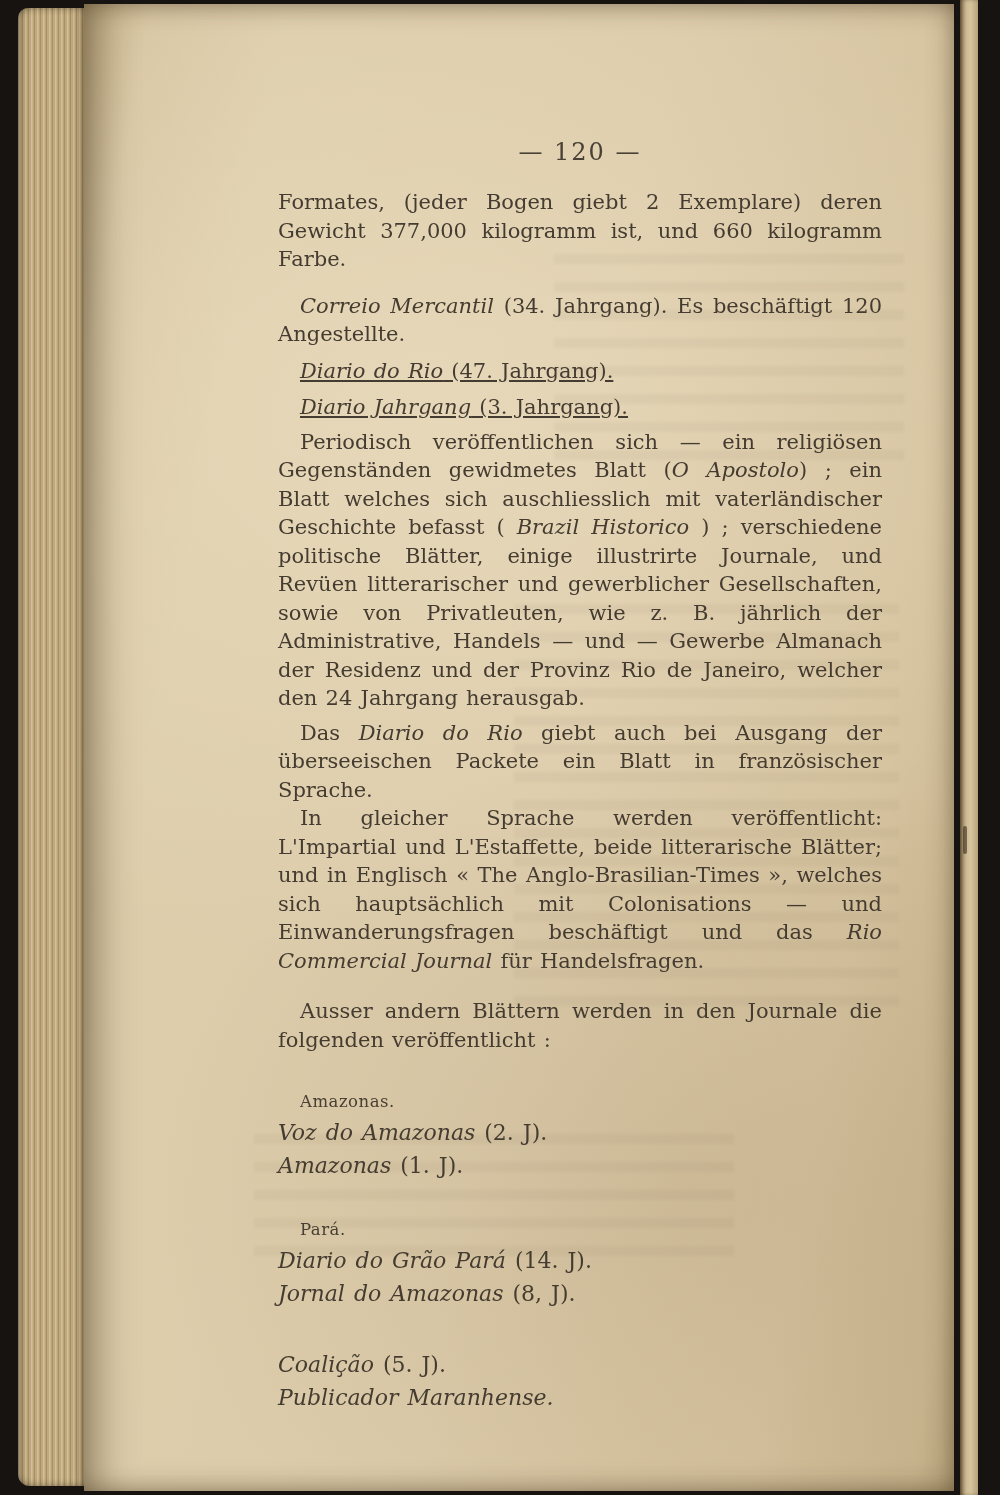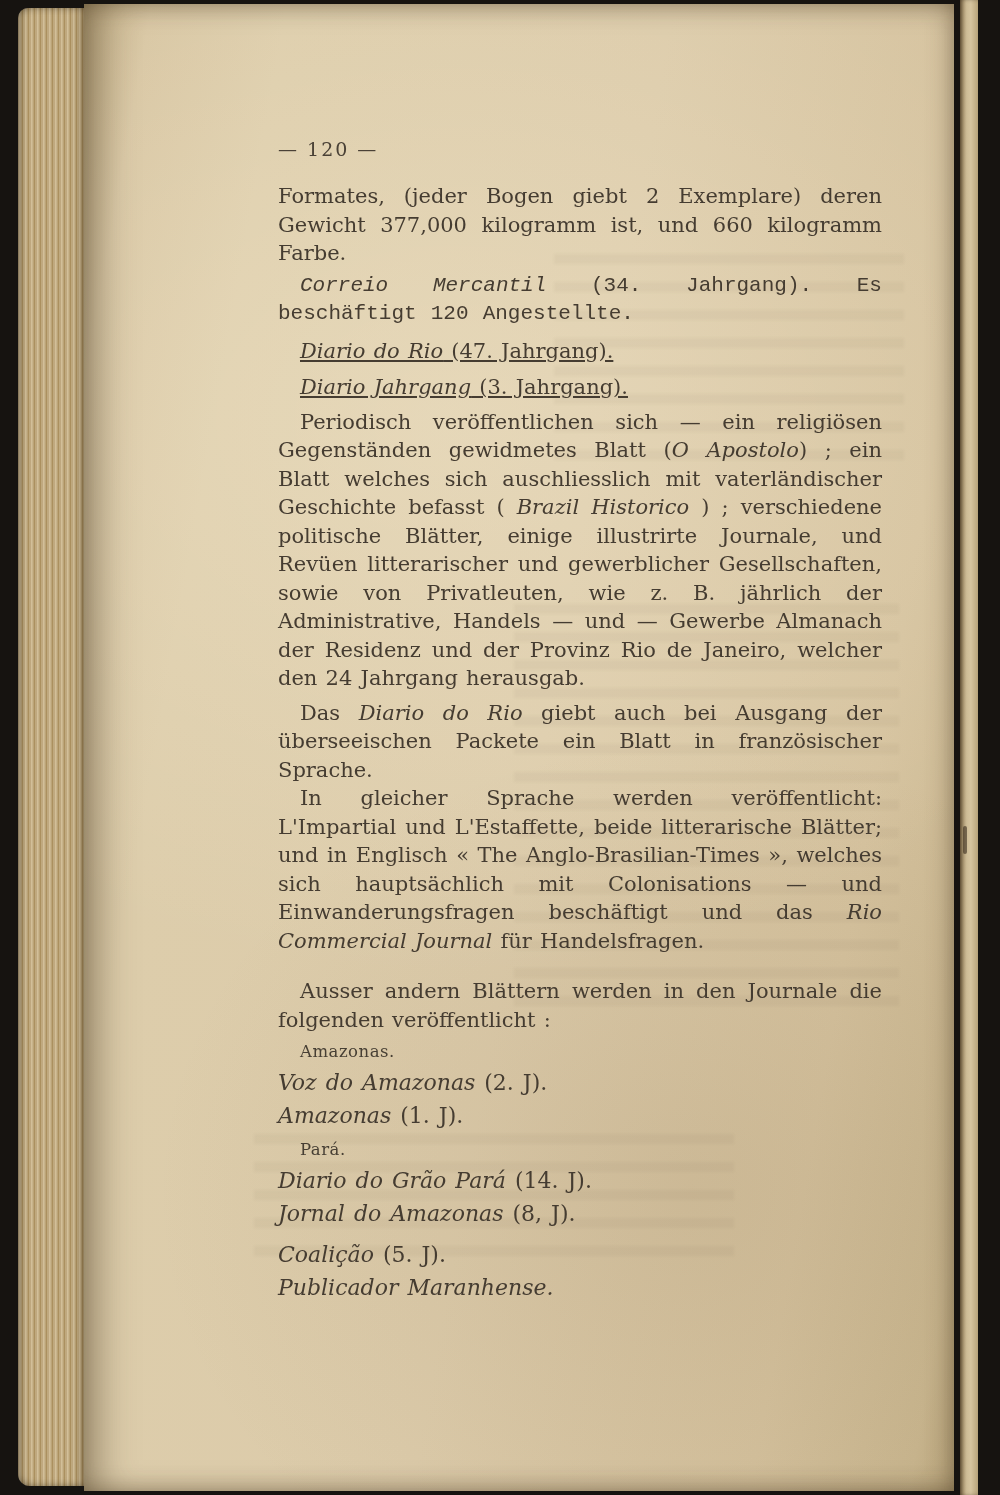--- a/index.html
+++ b/index.html
@@ -56,33 +56,33 @@
   .b1 { left:470px; top:250px;  width:350px; height:220px; }
   .b2 { left:430px; top:600px;  width:385px; height:410px; }
   .b3 { left:170px; top:1130px; width:480px; height:130px; }
 
   
   .content {
     position:absolute; left:194px; top:134px; width:604px;
     color:#453c31;
   }
   .pageno {
-    text-align:left; font-size:19px; letter-spacing:2px;
+    text-align:center; font-size:24px; letter-spacing:2px;
     color:#4a4136; margin-bottom:22px;
   }
   .content p {
     font-size:21px; line-height:28.5px; text-align:justify;
     text-indent:22px; word-spacing:1.5px; color:#453c31;
   }
   .noindent { text-indent:0 !important;margin-top:16px; }
   .it { font-style:italic; }
-  .mt6 { margin-top:6px; } .mt8 { margin-top:8px;text-decoration:underline; } .mt10 { margin-top:4px;font-family:Liberation Mono, monospace; }
+  .mt6 { margin-top:6px; } .mt8 { margin-top:8px;text-decoration:underline; } .mt10 { margin-top:18px; }
   .mt22 { margin-top:22px; }
 
-  .sec { margin-top:8px; }
+  .sec { margin-top:38px; }
   .sec-head {
     font-size:16.5px; margin-left:22px; margin-bottom:5px;
     color:#473f34; letter-spacing:0.5px;
   }
   .sec p.item {
     font-size:22px; line-height:33px; text-indent:0; text-align:left;
     word-spacing:2px;
   }
 </style>
 </head>

